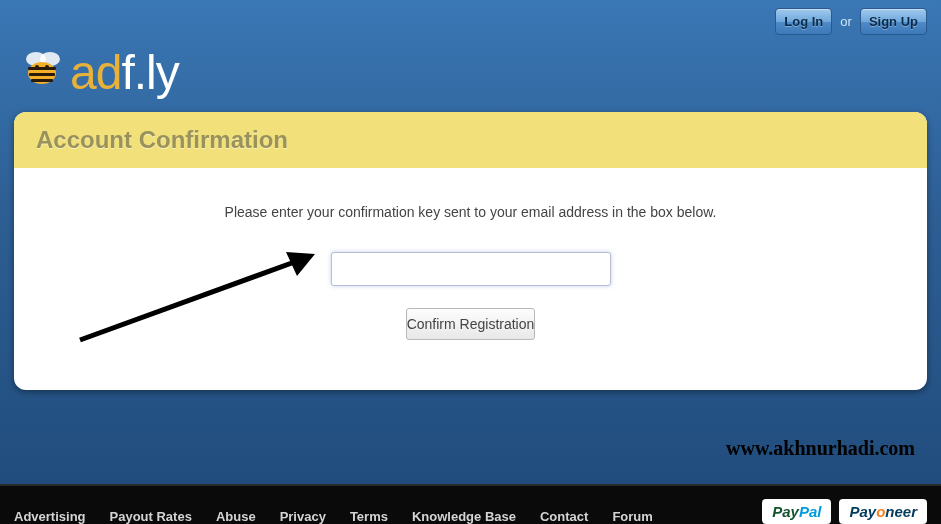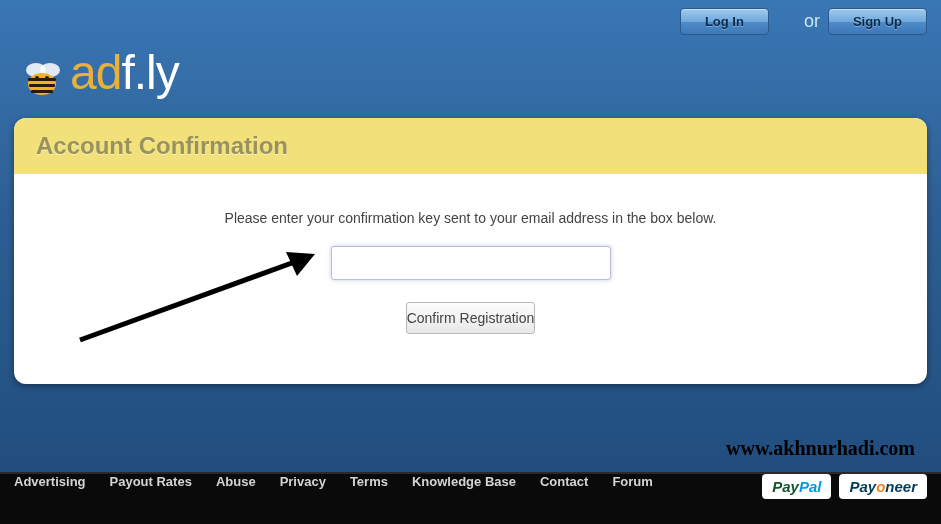--- a/index.html
+++ b/index.html
@@ -18,34 +18,33 @@
   padding: 8px 14px 0 0;
   gap: 8px;
 }
 .btn {
   background: linear-gradient(to bottom, #a1c9ee 0%, #6fa9dc 50%, #4f8cc9 51%, #3d78b8 100%);
   border: 1px solid #2a5a8d;
   border-radius: 4px;
   color: #0a2a4a;
   font-weight: bold;
   font-size: 13px;
-  padding: 5px 24px;
+  padding: 5px 8px;
   cursor: pointer;
   text-shadow: 0 1px 0 rgba(255,255,255,0.3);
   box-shadow: inset 0 1px 0 rgba(255,255,255,0.4);
 }
 .or-text {
   color: #cfe4f7;
-  font-size: 18px;
-  margin-left: 27px;
+  font-size: 13px;
 }
 .logo-area {
-  padding: 10px 20px 18px 20px;
-  display: flex;
-  align-items: flex-end;
+  padding: 10px 20px 12px 20px;
+  display: flex;
+  align-items: flex-start;
 }
 .logo-bee {
   width: 44px;
   height: 44px;
 }
 .logo-text {
   font-family: Arial, sans-serif;
   font-size: 48px;
   font-weight: normal;
   letter-spacing: -1px;
@@ -76,21 +75,21 @@
   text-shadow: 0 1px 0 rgba(255,255,255,0.5);
 }
 .card-body {
   padding: 36px 20px 50px 20px;
   text-align: center;
   position: relative;
 }
 .instruction {
   color: #444;
   font-size: 14px;
-  margin-bottom: 20px;
+  margin-bottom: 32px;
 }
 .key-input {
   width: 280px;
   height: 34px;
   padding: 6px 8px;
   font-size: 14px;
   border: 1px solid #bcbcd6;
   border-radius: 3px;
   outline: none;
   box-shadow: 0 0 4px rgba(100,130,200,0.4);
@@ -120,25 +119,25 @@
   font-family: "Times New Roman", serif;
   font-weight: bold;
   font-size: 20px;
   color: #000;
 }
 .footer {
   position: absolute;
   left: 0;
   right: 0;
   bottom: 0;
-  height: 52px;
+  height: 40px;
   background: #0a0a0a;
   border-top: 2px solid #2a2a2a;
   display: flex;
-  align-items: flex-start;
+  align-items: flex-end;
   padding: 0 14px;
 }
 .footer-links {
   display: flex;
   gap: 24px;
   flex: 1;
 }
 .footer-links a {
   color: #d4d4d4;
   font-size: 13px;

